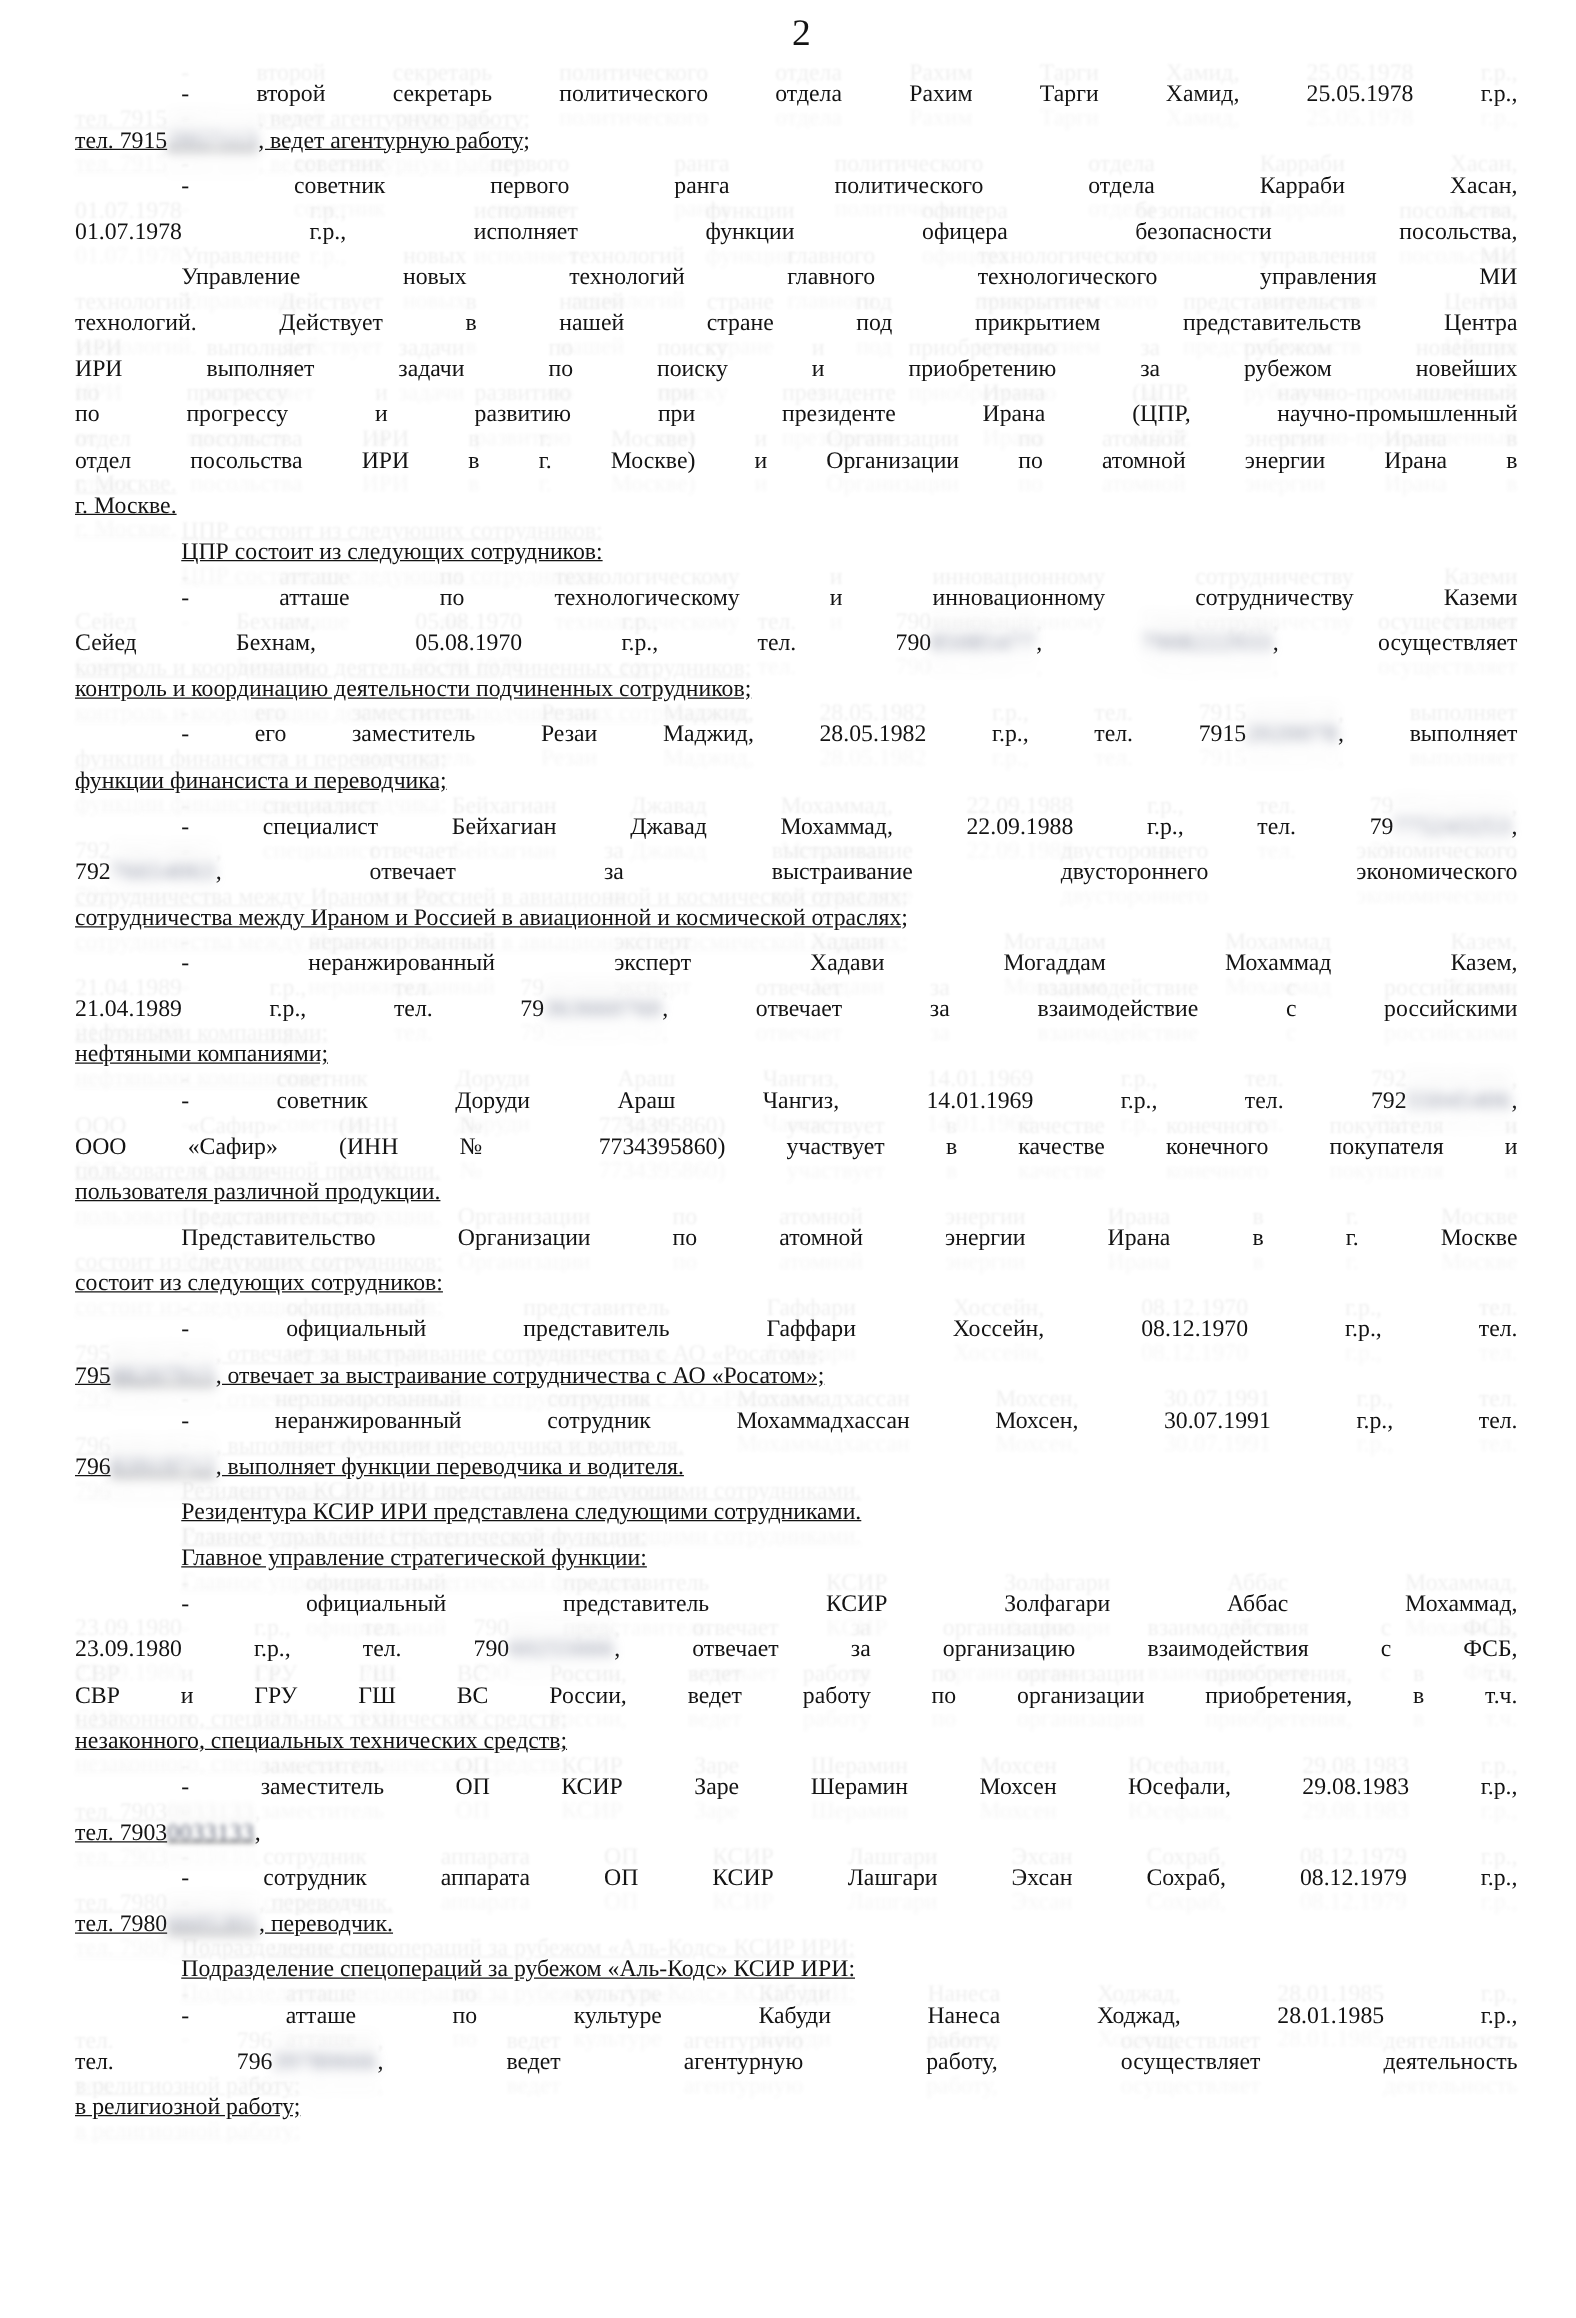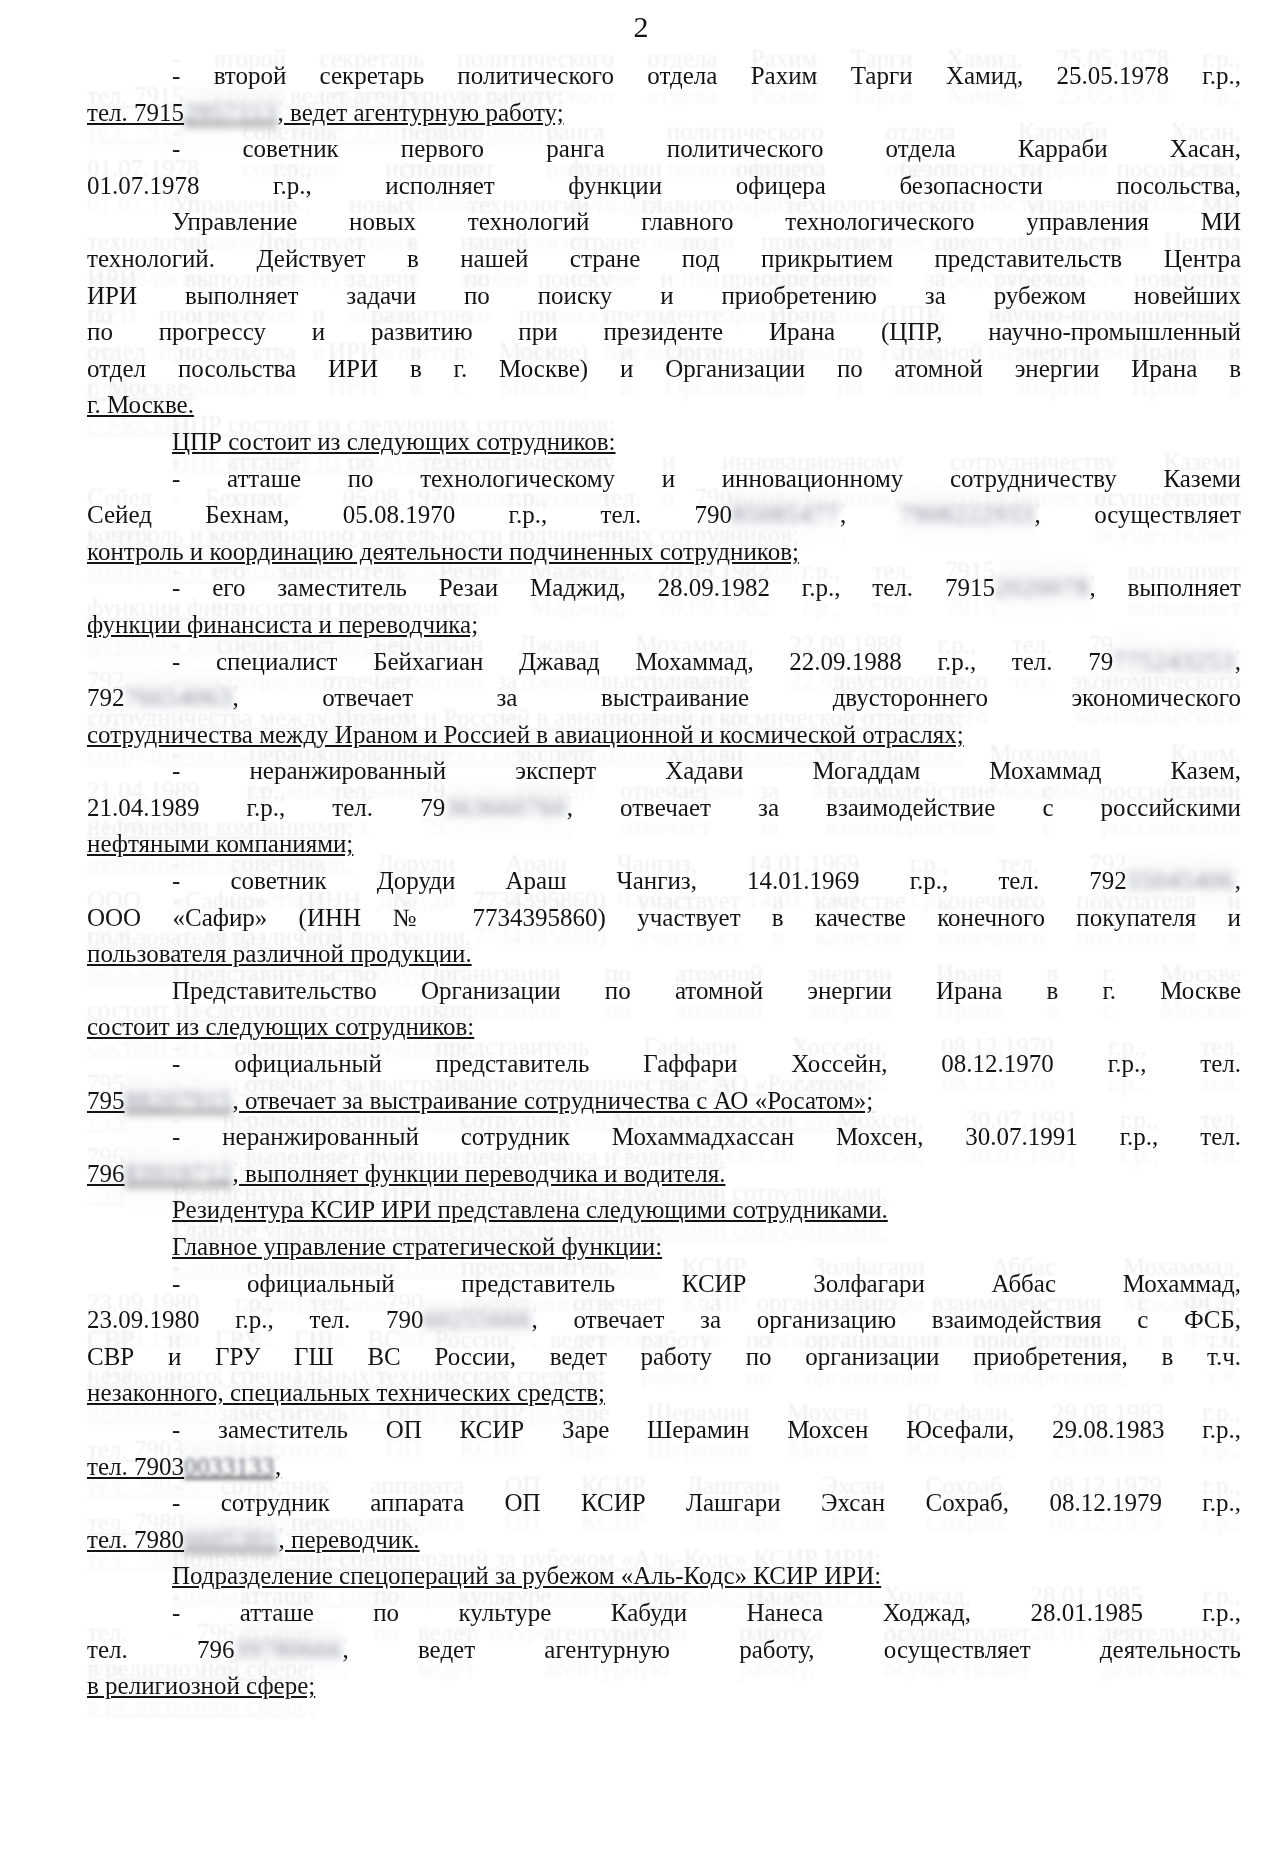--- a/index.html
+++ b/index.html
@@ -19,23 +19,23 @@
   .page-number {
     padding-top: 10px;
     width: 1154px;
     margin-left: 64px;
     text-align: center;
     font-size: 30px;
     line-height: 34px;
   }
   .doc-body {
     margin-top: 14px;
-    margin-left: 87px;
+    margin-left: 60px;
     width: 1154px;
-    font-size: 25px;
+    font-size: 19px;
     line-height: 36.6px;
   }
   .line {
     text-align: justify;
     white-space: normal;
     
     text-shadow: 0 -17px 2px rgba(70,70,70,0.085), 0 19px 3px rgba(70,70,70,0.05);
   }
   .line.fill { text-align-last: justify; }
   .line.end  { text-align-last: left; text-decoration: underline; }
@@ -64,21 +64,21 @@
       <div class="line fill indent"><span>Управление новых технологий главного технологического управления МИ</span></div>
       <div class="line fill"><span>технологий. Действует в нашей стране под прикрытием представительств Центра</span></div>
       <div class="line fill"><span>ИРИ выполняет задачи по поиску и приобретению за рубежом новейших</span></div>
       <div class="line fill"><span>по прогрессу и развитию при президенте Ирана (ЦПР, научно-промышленный</span></div>
       <div class="line fill"><span>отдел посольства ИРИ в г. Москве) и Организации по атомной энергии Ирана в</span></div>
       <div class="line end"><span>г. Москве.</span></div>
       <div class="line end indent"><span>ЦПР состоит из следующих сотрудников:</span></div>
       <div class="line fill indent"><span>- атташе по технологическому и инновационному сотрудничеству Каземи</span></div>
       <div class="line fill"><span>Сейед Бехнам, 05.08.1970 г.р., тел. 790</span><span class="red">85085477</span><span>, </span><span class="red">7908222933</span><span>, осуществляет</span></div>
       <div class="line end"><span>контроль и координацию деятельности подчиненных сотрудников;</span></div>
-      <div class="line fill indent"><span>- его заместитель Резаи Маджид, 28.09.1982 г.р., тел. 7915</span><span class="red">2020078</span><span>, выполняет</span></div>
+      <div class="line fill indent"><span>- его заместитель Резаи Маджид, 28.05.1982 г.р., тел. 7915</span><span class="red">2020078</span><span>, выполняет</span></div>
       <div class="line end"><span>функции финансиста и переводчика;</span></div>
       <div class="line fill indent"><span>- специалист Бейхагиан Джавад Мохаммад, 22.09.1988 г.р., тел. 79</span><span class="red">775243253</span><span>,</span></div>
       <div class="line fill"><span>792</span><span class="red">76654063</span><span>, отвечает за выстраивание двустороннего экономического</span></div>
       <div class="line end"><span>сотрудничества между Ираном и Россией в авиационной и космической отраслях;</span></div>
       <div class="line fill indent"><span>- неранжированный эксперт Хадави Могаддам Мохаммад Казем,</span></div>
       <div class="line fill"><span>21.04.1989 г.р., тел. 79</span><span class="red">363660760</span><span>, отвечает за взаимодействие с российскими</span></div>
       <div class="line end"><span>нефтяными компаниями;</span></div>
       <div class="line fill indent"><span>- советник Доруди Араш Чангиз, 14.01.1969 г.р., тел. 792</span><span class="red">55045406</span><span>,</span></div>
       <div class="line fill"><span>ООО «Сафир» (ИНН № 7734395860) участвует в качестве конечного покупателя и</span></div>
       <div class="line end"><span>пользователя различной продукции.</span></div>
@@ -94,15 +94,15 @@
       <div class="line fill"><span>23.09.1980 г.р., тел. 790</span><span class="red">60255666</span><span>, отвечает за организацию взаимодействия с ФСБ,</span></div>
       <div class="line fill"><span>СВР и ГРУ ГШ ВС России, ведет работу по организации приобретения, в т.ч.</span></div>
       <div class="line end"><span>незаконного, специальных технических средств;</span></div>
       <div class="line fill indent"><span>- заместитель ОП КСИР Заре Шерамин Мохсен Юсефали, 29.08.1983 г.р.,</span></div>
       <div class="line end"><span>тел. 7903</span><span class="red light">0033133</span><span>,</span></div>
       <div class="line fill indent"><span>- сотрудник аппарата ОП КСИР Лашгари Эхсан Сохраб, 08.12.1979 г.р.,</span></div>
       <div class="line end"><span>тел. 7980</span><span class="red">6605301</span><span>, переводчик.</span></div>
       <div class="line end indent"><span>Подразделение спецопераций за рубежом «Аль-Кодс» КСИР ИРИ:</span></div>
       <div class="line fill indent"><span>- атташе по культуре Кабуди Нанеса Ходжад, 28.01.1985 г.р.,</span></div>
       <div class="line fill"><span>тел. 796</span><span class="red">39780666</span><span>, ведет агентурную работу, осуществляет деятельность</span></div>
-      <div class="line end"><span>в религиозной сфере;</span></div>
+      <div class="line end"><span>в религиозной работу;</span></div>
     </div>
 </div>
 
 </body></html>

